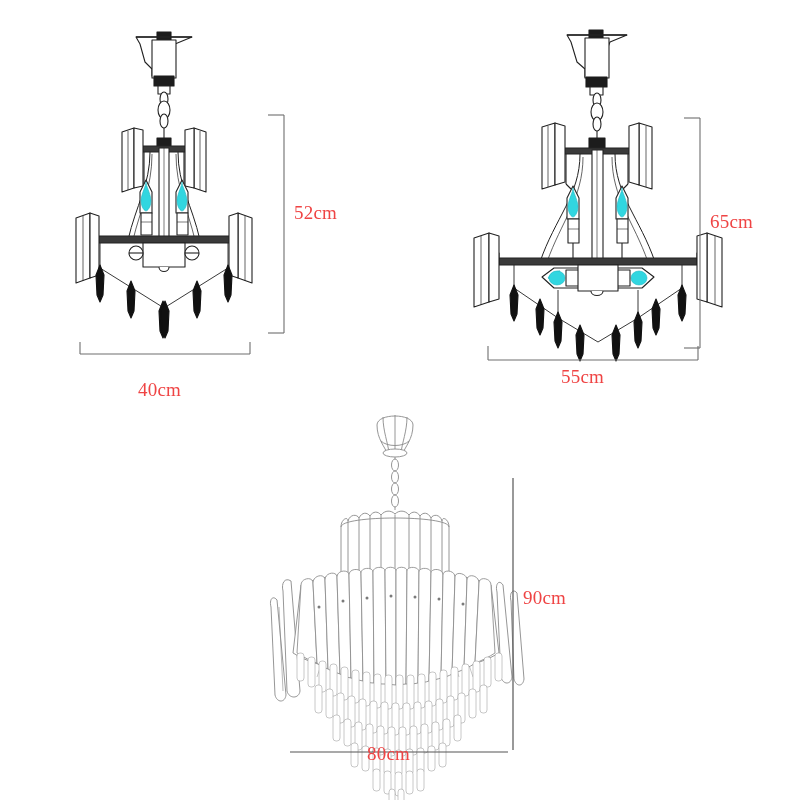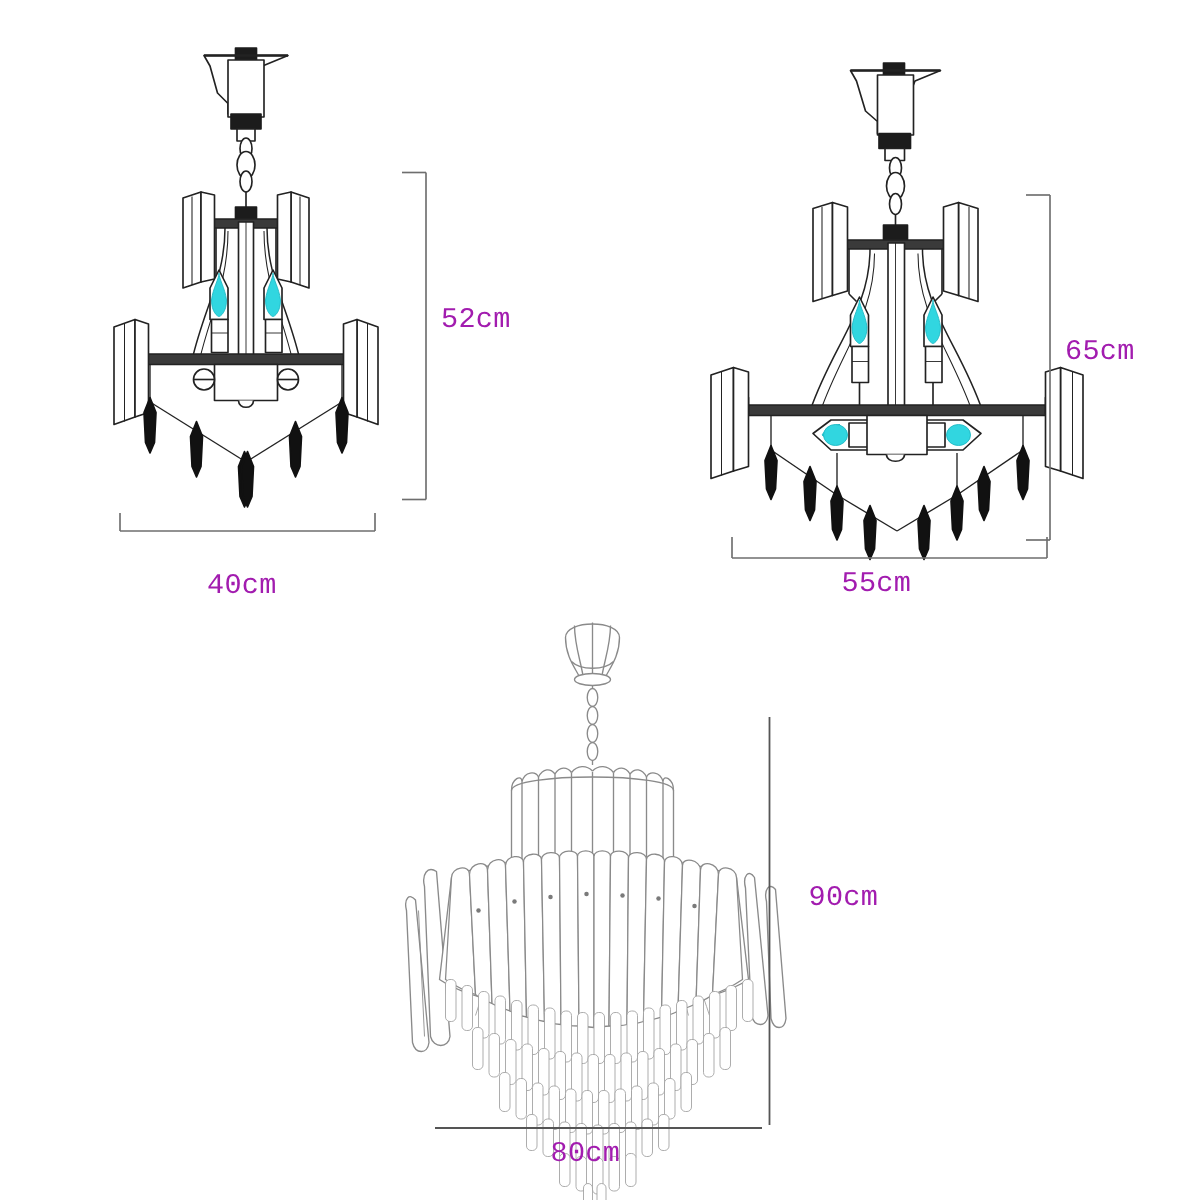--- a/index.html
+++ b/index.html
@@ -16,23 +16,23 @@
     width: 800px;
     height: 800px;
     background: #ffffff;
     overflow: hidden;
   }
   .fig {
     position: absolute;
   }
   .dim-label {
     position: absolute;
-    font-family: Liberation Mono, monospace;
+    font-family: Liberation Serif, serif;
     font-size: 19px;
-    color: #a21caf;
+    color: #ef4444;
     letter-spacing: 0.2px;
     white-space: nowrap;
     user-select: none;
   }
   svg { display: block; overflow: visible; }
   .ln  { stroke: #6e6e6e; stroke-width: 1.1; fill: none; }
   .ln2 { stroke: #555; stroke-width: 1.2; fill: none; }
 </style>
 </head>
 <body>
@@ -159,21 +159,21 @@
     <svg class="dimline" style="position:absolute; left:0; top:0;" width="300" height="400" viewBox="0 0 300 400">
       <g class="ln">
         <path d="M80 342 L80 354"></path>
         <path d="M80 354 L250 354"></path>
         <path d="M250 342 L250 354"></path>
       </g>
     </svg>
     <div class="dim-label" style="left:138px; top:379px;">40cm</div>
   </div>
 
-  <div class="fig" style="left:430px; top:12px; width:370px; height:400px;">
+  <div class="fig" style="left:430px; top:0px; width:370px; height:400px;">
     <svg width="370" height="400" viewBox="0 0 370 400">
       <g stroke="#222" stroke-width="1.1" fill="none" stroke-linejoin="round">
 
         <g>
           <path d="M137 35 L197 35 L180 42 L172 62 L164 69 L164 77 L155 77 L155 69 L147 62 L141 42 Z" fill="#ffffff"></path>
           <rect x="159" y="30" width="14" height="9" fill="#1c1c1c" stroke="#1c1c1c"></rect>
           <rect x="155" y="38" width="24" height="40" fill="#ffffff"></rect>
           <path d="M137 35 L197 35" stroke-width="1.6"></path>
         </g>
 
@@ -546,23 +546,23 @@
           </g>
         </g>
       </g>
     </svg>
 
     <svg class="dimline" style="position:absolute; left:0; top:0;" width="390" height="405" viewBox="0 0 390 405">
       <g class="ln2">
         <path d="M258 83 L258 355"></path>
       </g>
     </svg>
-    <div class="dim-label" style="left:268px; top:192px;margin-left:16px;">90cm</div>
+    <div class="dim-label" style="left:268px; top:192px;">90cm</div>
 
     <svg class="dimline" style="position:absolute; left:0; top:0;" width="390" height="405" viewBox="0 0 390 405">
       <g class="ln2">
         <path d="M35 357 L253 357"></path>
       </g>
     </svg>
-    <div class="dim-label" style="left:112px; top:363px;">80cm</div>
+    <div class="dim-label" style="left:112px; top:348px;">80cm</div>
   </div>
 
 </div>
 
 </body></html>

